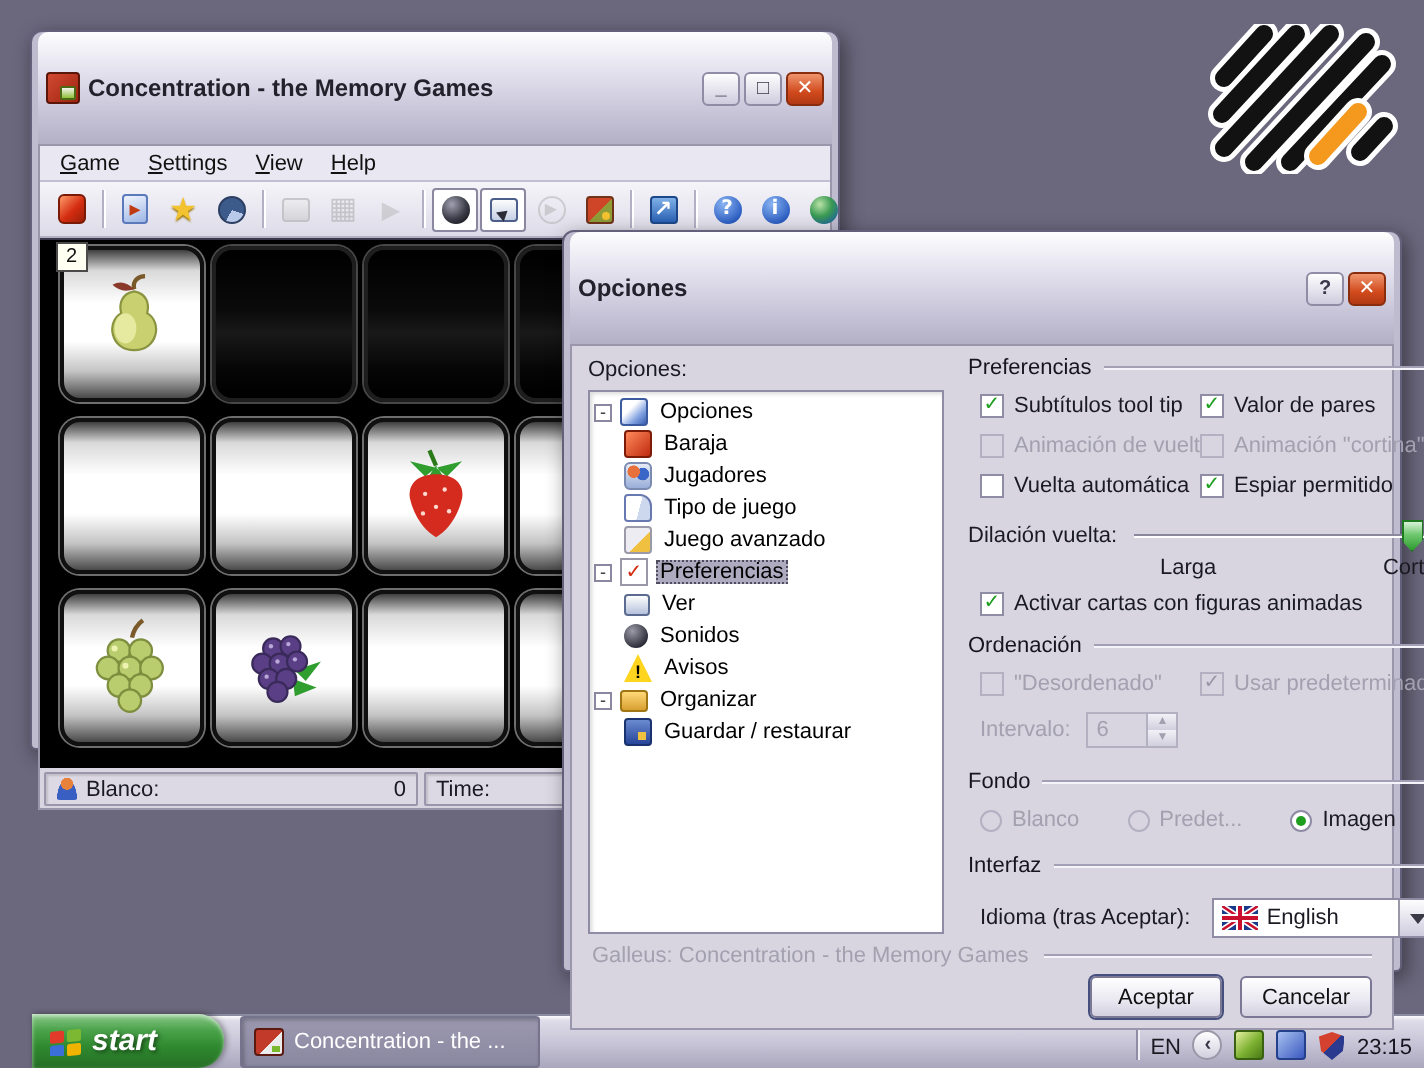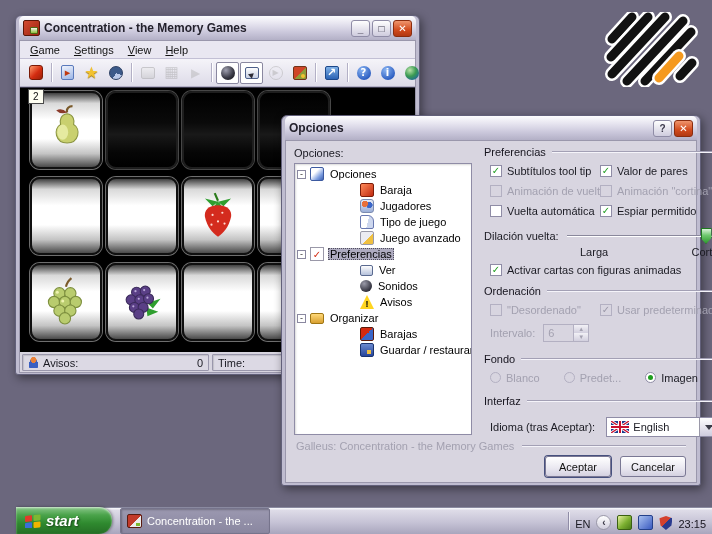--- a/index.html
+++ b/index.html
@@ -1,21 +1,21 @@
 <!DOCTYPE html>
 <html style="--check: #1f9e1f;"><head>
 <meta charset="utf-8">
 <style>
   html,body{margin:0;padding:0;}
   body{width:712px;height:534px;overflow:hidden;font-family:"Liberation Sans","DejaVu Sans",sans-serif;font-size:11px;color:#1a1a22;}
   #desktop{position:relative;width:712px;height:534px;background:#6b677d;}
 
   
   .window{position:absolute;background:#bfbcd0;border:1px solid #62607a;border-radius:6px 6px 3px 3px;box-shadow:2px 3px 10px rgba(0,0,0,.45);padding:0 3px 3px 3px;box-sizing:border-box;}
-  .titlebar{height:24px;display:flex;align-items:center;gap:4px;padding:0 4px;border-radius:5px 5px 0 0;
+  .titlebar{height:24px;display:flex;align-items:center;gap:4px;padding:16px 4px;border-radius:5px 5px 0 0;
     background:linear-gradient(180deg,#fdfdfe 0%,#e4e2ee 35%,#c9c6da 70%,#b3b0c6 100%);}
   .title-text{font-weight:bold;font-size:12px;color:#23212c;flex:1;white-space:nowrap;overflow:hidden;}
   .tb-ctrls{display:flex;gap:2px;}
   .wbtn{width:19px;height:17px;border:1px solid #8f8ca6;border-radius:3px;display:flex;align-items:center;justify-content:center;
     background:linear-gradient(180deg,#fefefe,#cfccde);font-size:10px;font-weight:bold;color:#3a384a;box-sizing:border-box;}
   .wbtn.close{background:linear-gradient(180deg,#f0956d,#d14a1d 60%,#b23812);border-color:#8a2c0e;color:#fff;}
   .client{background:#d8d5e0;border:1px solid #9a97ac;position:relative;}
 
   
   #mainwin{left:15px;top:15px;width:405px;height:360px;z-index:1;}
@@ -62,21 +62,21 @@
   .person{width:11px;height:11px;flex:none;border-radius:2px;
     background:radial-gradient(circle at 50% 26%,#e8813a 0 30%,rgba(0,0,0,0) 32%),radial-gradient(ellipse at 50% 88%,#3a5fc2 0 62%,rgba(0,0,0,0) 64%);}
 
   
   #dialog{left:281px;top:115px;width:420px;height:371px;z-index:5;}
   #dialog .client{height:341px;}
   .dlg-body{display:flex;height:100%;}
   .dlg-left{width:190px;flex:none;padding:6px 0 0 8px;box-sizing:border-box;}
   .tree-box{margin-top:4px;width:178px;height:272px;background:#fff;border:1px solid #8f8ca6;box-shadow:inset 1px 1px 2px rgba(0,0,0,.15);overflow:hidden;padding:2px;box-sizing:border-box;}
   .tree-row{display:flex;align-items:center;height:16px;gap:4px;white-space:nowrap;}
-  .tree-row.child{padding-left:31px;margin-left:32px;}
+  .tree-row.child{padding-left:15px;}
   .expander{width:9px;height:9px;flex:none;border:1px solid #8a88a0;background:#fff;display:flex;align-items:center;justify-content:center;font-size:9px;line-height:7px;color:#333;box-sizing:border-box;}
   .ti{width:14px;height:14px;flex:none;box-sizing:border-box;display:flex;align-items:center;justify-content:center;font-size:10px;}
   .ti-options{background:linear-gradient(135deg,#fff 35%,#7f9fe0 70%,#3a5fb0);border:1px solid #3c5aa0;border-radius:2px;}
   .ti-deck{background:linear-gradient(135deg,#ff8a5a,#c02a10);border:1px solid #7c1c08;border-radius:2px;}
   .ti-players{background:radial-gradient(circle at 32% 32%,#e8703a 0 26%,rgba(0,0,0,0) 28%),radial-gradient(circle at 70% 42%,#3a66c8 0 28%,rgba(0,0,0,0) 30%),linear-gradient(#e6ebf6,#9aaed8);border:1px solid #7a8ab0;border-radius:3px;}
   .ti-gametype{background:linear-gradient(105deg,#fff 0 55%,#cdd7ee 55% 100%);border:1px solid #6878b0;border-radius:2px 6px 2px 2px;}
   .ti-assoc{background:radial-gradient(circle at 50% 38%,#ffe27a,#e0a41c 75%);border:1px solid #a0760e;border-radius:50%;width:12px;height:12px;}
   .ti-advanced{background:linear-gradient(135deg,#ececf2 0 58%,#f0c040 58% 100%);border:1px solid #9a9aa8;border-radius:2px;}
   .ti-prefs{background:#fff;border:1px solid #9a98a8;color:#d42a10;font-weight:bold;}
   .ti-prefs::after{content:'✓';}
@@ -89,21 +89,21 @@
   .ti-save{background:linear-gradient(#6a8ad0,#27459a);border:1px solid #1a336e;border-radius:2px;position:relative;}
   .ti-save::after{content:'';position:absolute;right:2px;bottom:2px;width:4px;height:4px;background:#f0c040;}
   .tree-label{padding:0 2px;color:#000;}
   .tree-label.selected{background:#aeabc0;outline:1px dotted #504e5e;outline-offset:-1px;}
 
   .dlg-right{flex:1;padding:5px 10px 0 8px;box-sizing:border-box;display:flex;flex-direction:column;}
   .grp{display:flex;align-items:center;gap:6px;}
   .grp-title{color:#16141e;flex:none;}
   .grp-line{flex:1;height:0;border-top:1px solid #a3a0b5;border-bottom:1px solid #f5f4fa;}
   .cb-grid{display:grid;grid-template-columns:106px auto;gap:8px 4px;margin:7px 0 0 6px;}
-  .cb,.rb-row{display:flex;align-items:flex-start;gap:5px;white-space:nowrap;}
+  .cb,.rb-row{display:flex;align-items:flex-end;gap:5px;white-space:nowrap;}
   .box{width:12px;height:12px;background:#fff;border:1px solid #8f8ca6;flex:none;display:flex;align-items:center;justify-content:center;font-size:10px;line-height:1;color:var(--check,#1f9e1f);box-sizing:border-box;}
   .box.checked::after{content:'✓';font-weight:bold;}
   .cb.disabled .box{background:#d8d5e0;border-color:#b3b0c2;color:#9a98a8;}
   .cb.disabled .cb-txt,.rb-row.disabled .rb-txt,.g-dis{color:#a3a1b0;}
   .rb{width:11px;height:11px;border-radius:50%;background:#fff;border:1px solid #8f8ca6;flex:none;position:relative;box-sizing:border-box;}
   .rb.sel::after{content:'';position:absolute;left:2px;top:2px;width:5px;height:5px;border-radius:50%;background:var(--check,#1f9e1f);}
   .rb-row.disabled .rb{background:#d8d5e0;border-color:#b3b0c2;}
   .delay-row{display:flex;align-items:center;margin-top:10px;gap:8px;}
   .slider{flex:1;position:relative;height:18px;}
   .slider-track{position:absolute;left:0;right:0;top:8px;height:0;border-top:1px solid #8a889c;border-bottom:1px solid #fff;}
@@ -313,21 +313,21 @@
                 </g>
               </svg>
             </div>
             <div class="card lite"></div>
             <div class="card lite"></div>
           </div>
       </div>
       <div class="statusbar">
         <span class="sb-panel sb-p1">
           <span class="person"></span>
-          <span>Avisos:</span>
+          <span>Blanco:</span>
           <span class="sb-val">0</span>
         </span>
         <span class="sb-panel sb-p2">
           <span>Time:</span>
         </span>
       </div>
     </div>
   </div>
 
   <div class="window" id="dialog">
@@ -378,24 +378,20 @@
                 <span class="tree-label">Sonidos</span>
               </div>
               <div class="tree-row child">
                 <span class="ti ti-alerts"></span>
                 <span class="tree-label">Avisos</span>
               </div>
               <div class="tree-row">
                 <span class="expander">-</span>
                 <span class="ti ti-organize"></span>
                 <span class="tree-label">Organizar</span>
-              </div>
-              <div class="tree-row child">
-                <span class="ti ti-decks"></span>
-                <span class="tree-label">Barajas</span>
               </div>
               <div class="tree-row child">
                 <span class="ti ti-save"></span>
                 <span class="tree-label">Guardar / restaurar</span>
               </div>
             </div>
         </div>
         <div class="dlg-right">
           <div class="grp">
             <span class="grp-title">Preferencias</span>

